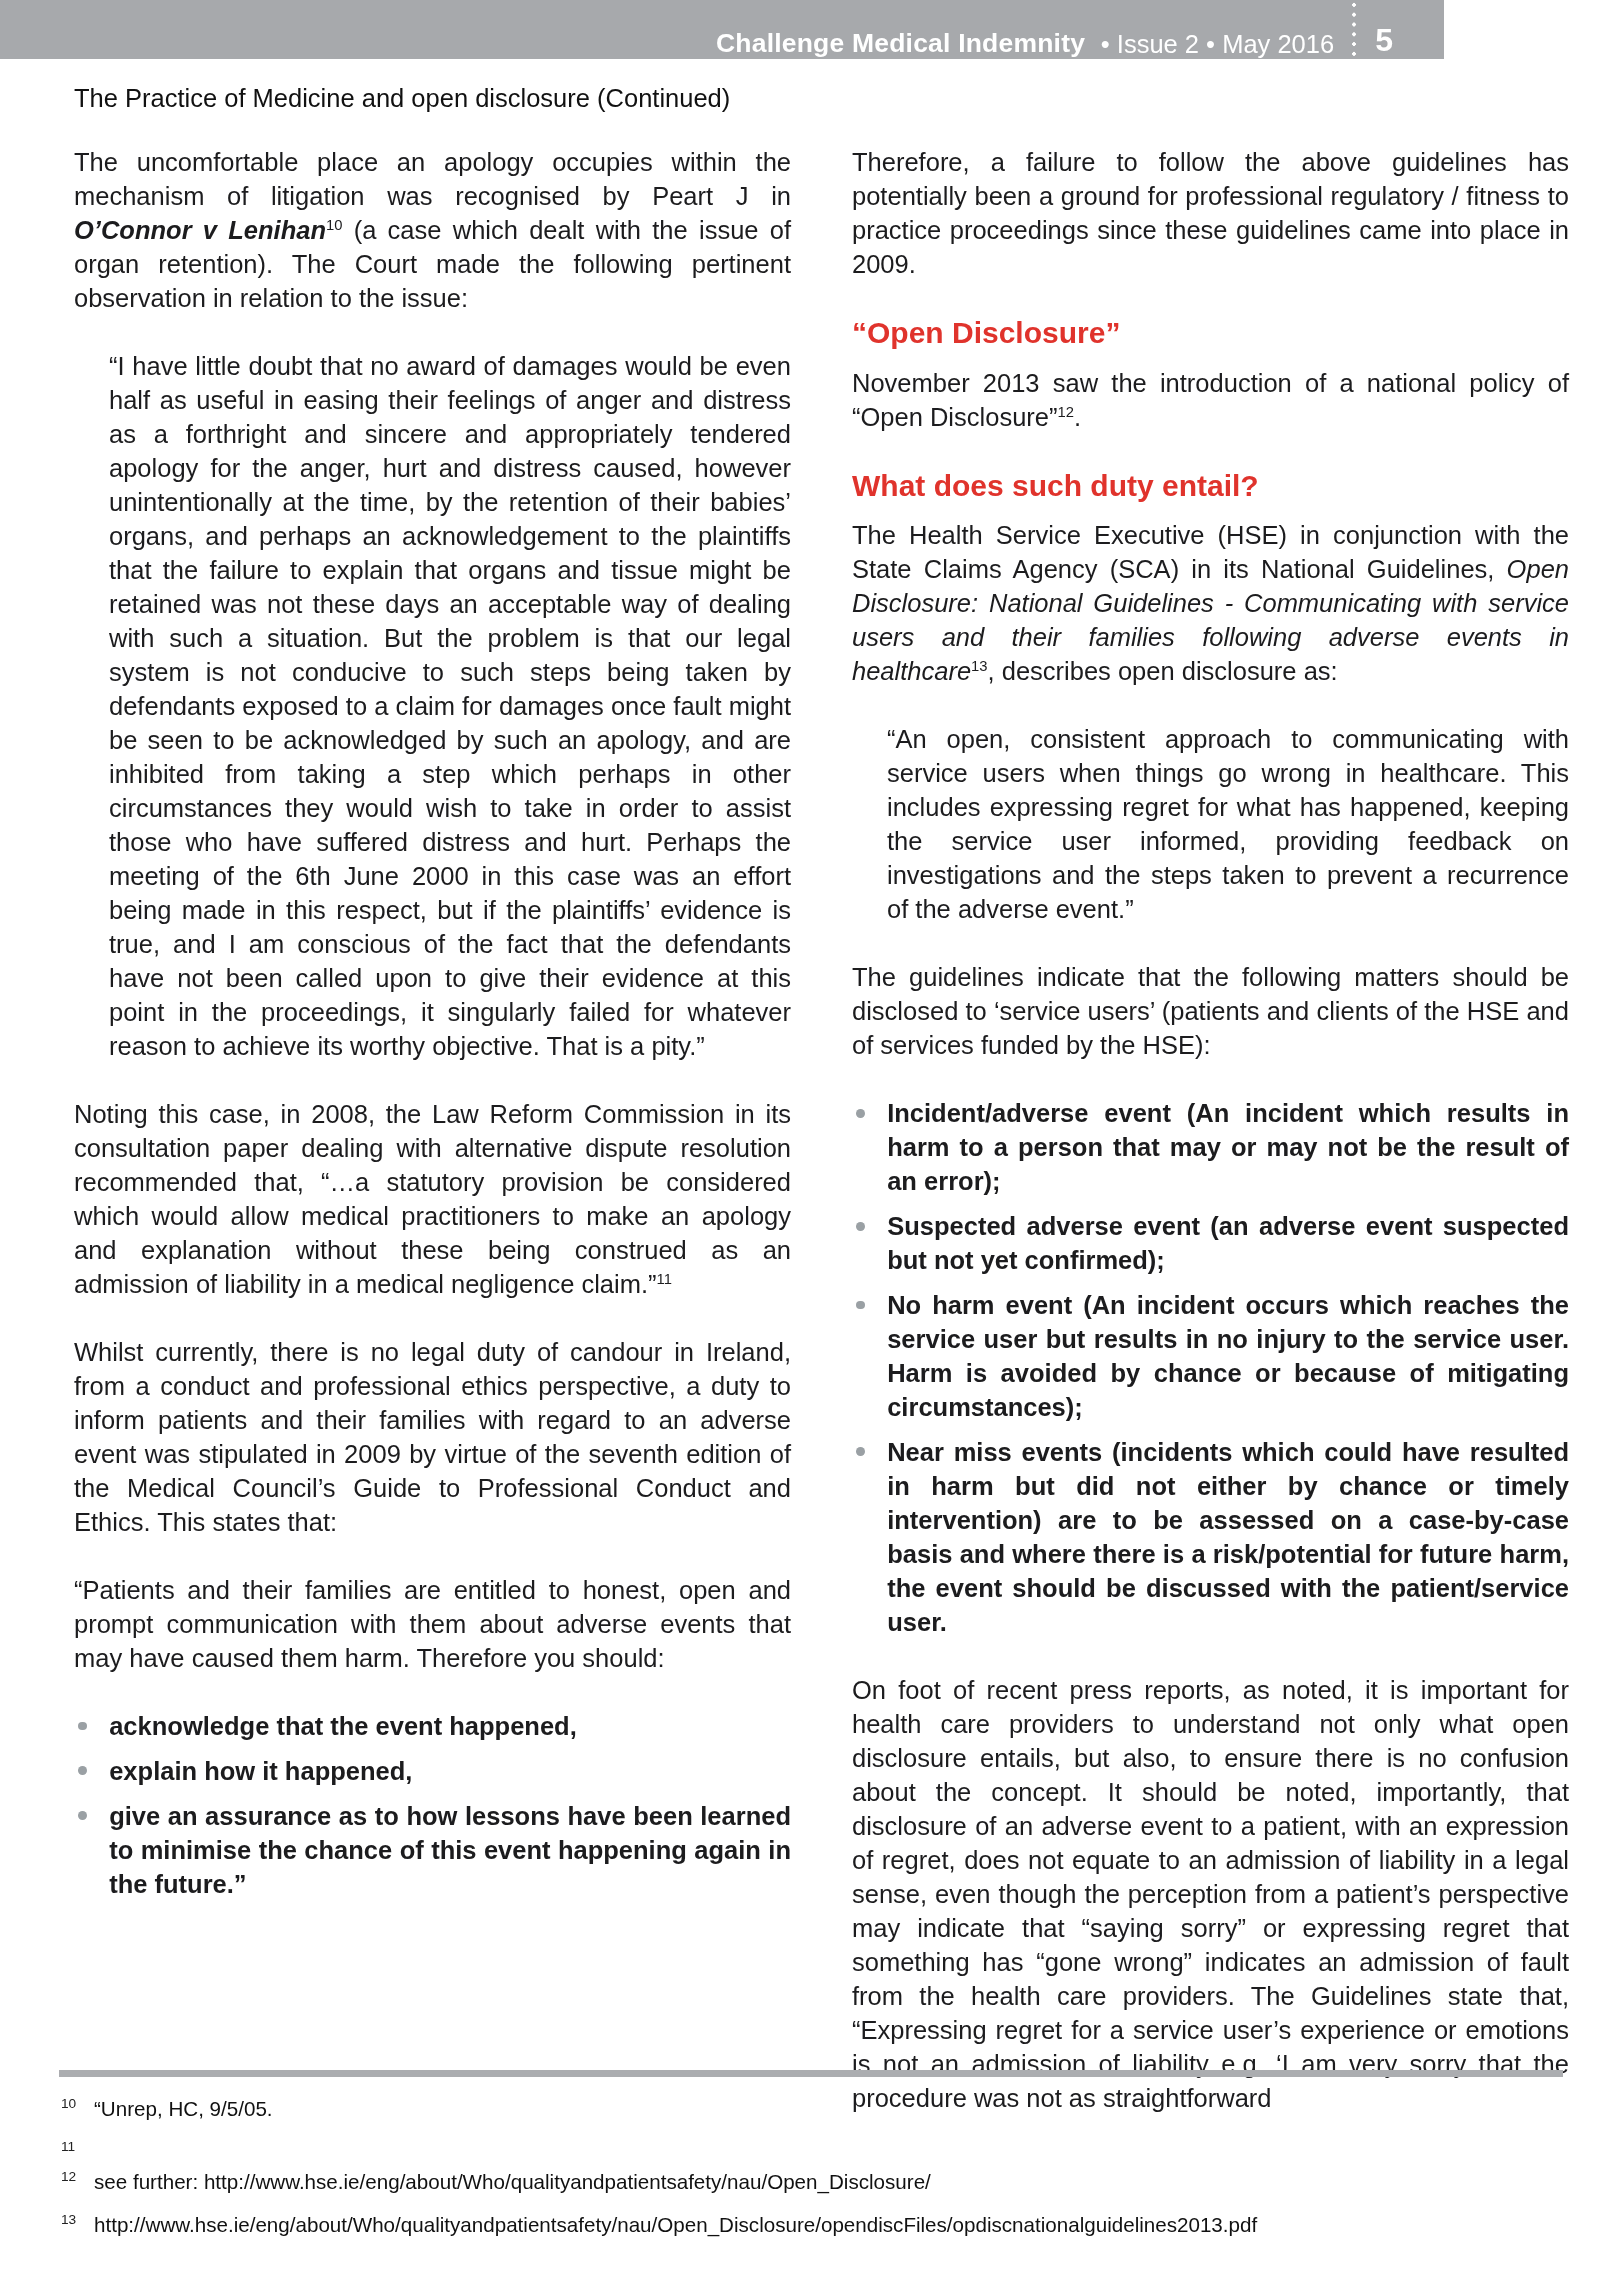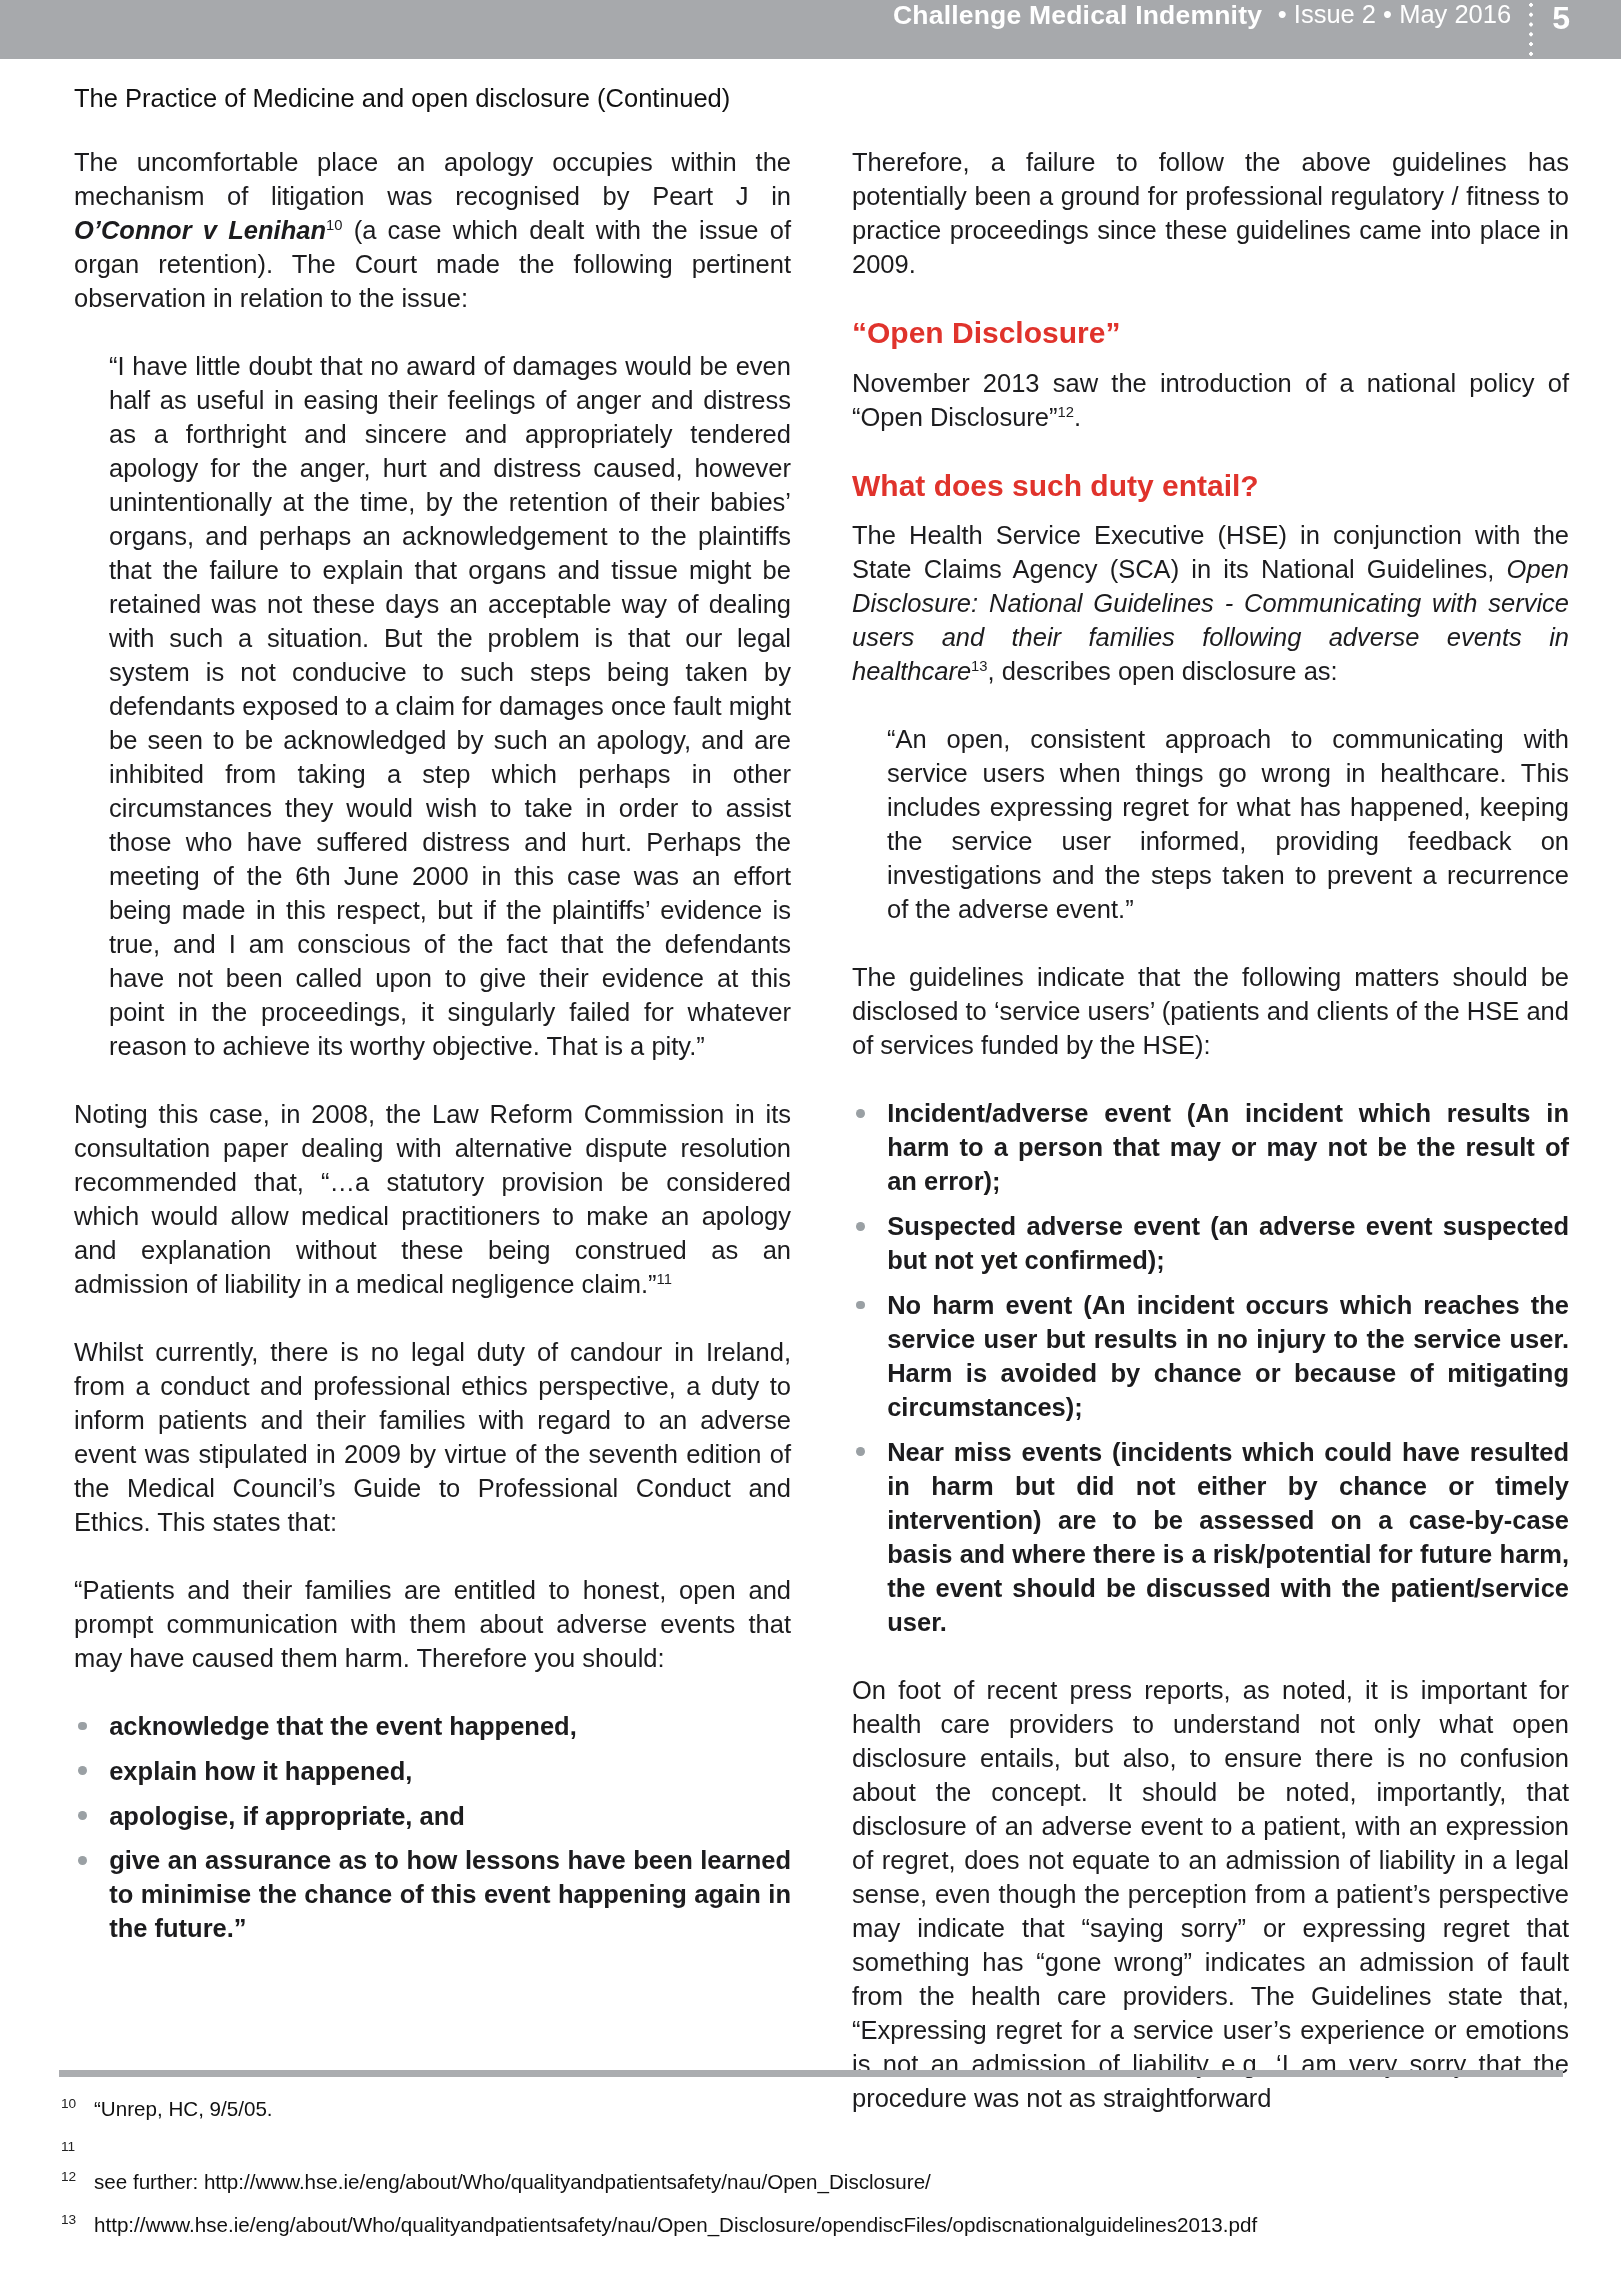--- a/index.html
+++ b/index.html
@@ -10,23 +10,23 @@
     --ink:#1c1c1e;
   }
   *{margin:0;padding:0;box-sizing:border-box;}
   html,body{background:#fff;}
   body{
     width:1621px;height:2293px;position:relative;overflow:hidden;
     font-family:"Liberation Sans","DejaVu Sans",sans-serif;
     color:var(--ink);
   }
   .header-bar{
-    position:absolute;top:0;left:0;width:1621px;height:59px;
+    position:absolute;top:0;left:0;width:1444px;height:59px;
     background:var(--bar-gray);
-    display:flex;align-items:flex-start;justify-content:flex-end;
+    display:flex;align-items:flex-end;justify-content:flex-end;
     padding-right:51px;
   }
   .hdr-title{color:#fff;font-weight:bold;font-size:26.5px;letter-spacing:0.2px;}
   .hdr-issue{color:#fff;font-size:25.5px;margin-left:15.7px;}
   .hdr-dots{
     width:3.9px;height:59px;margin:0 19.6px 0 17.6px;
     background-image:radial-gradient(circle,#fff 1.6px,rgba(255,255,255,0) 1.9px);
     background-size:3.9px 9.8px;background-repeat:repeat-y;background-position:center top;
   }
   .hdr-page{color:#fff;font-weight:bold;font-size:32px;}
@@ -91,24 +91,20 @@
         <li>
           <span class="dot"></span>
           <span class="li-text"><span>acknowledge that the event happened,</span></span>
         </li>
         <li>
           <span class="dot"></span>
           <span class="li-text"><span>explain how it happened,</span></span>
         </li>
         <li>
           <span class="dot"></span>
-          <span class="li-text"><span>apologise, if appropriate, and</span></span>
-        </li>
-        <li>
-          <span class="dot"></span>
           <span class="li-text"><span>give an assurance as to how lessons have been learned to minimise the chance of this event happening again in the future.”</span></span>
         </li>
       </ul>
     </div>
   <div class="col">
       <p class="para"><span>Therefore, a failure to follow the above guidelines has potentially been a ground for professional regulatory / fitness to practice proceedings since these guidelines came into place in 2009.</span></p>
       <h2 class="red-h"><span>“Open Disclosure”</span></h2>
       <p class="para"><span>November 2013 saw the introduction of a national policy of “Open Disclosure”</span><sup>12</sup><span>.</span></p>
       <h2 class="red-h"><span>What does such duty entail?</span></h2>
       <p class="para"><span>The Health Service Executive (HSE) in conjunction with the State Claims Agency (SCA) in its National Guidelines, </span><span class="i">Open Disclosure: National Guidelines - Communicating with service users and their families following adverse events in healthcare</span><sup>13</sup><span>, describes open disclosure as:</span></p>

